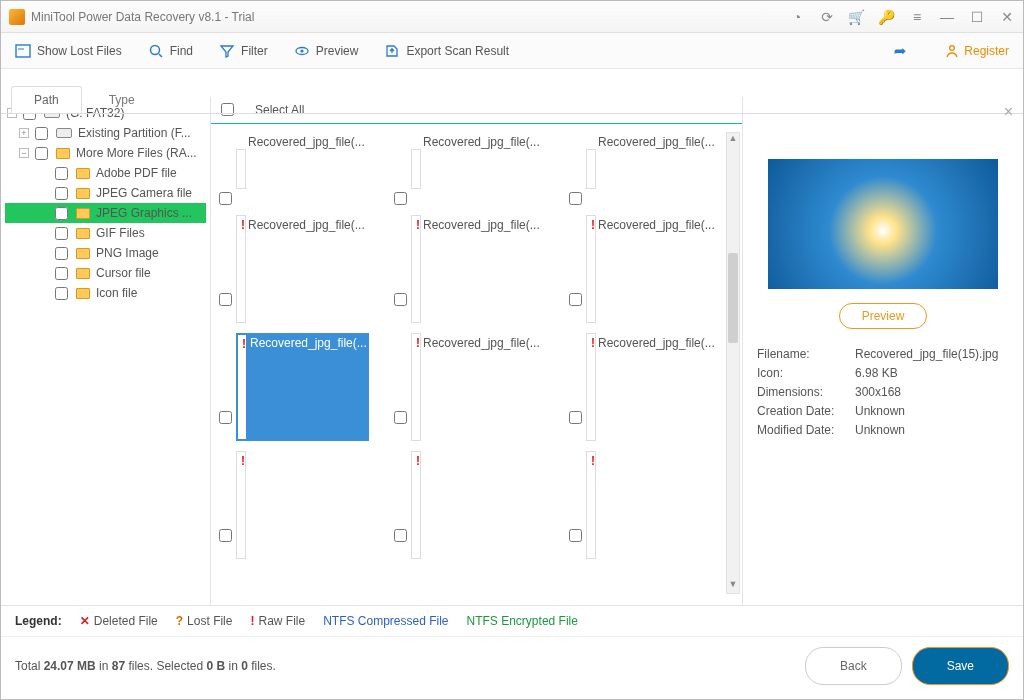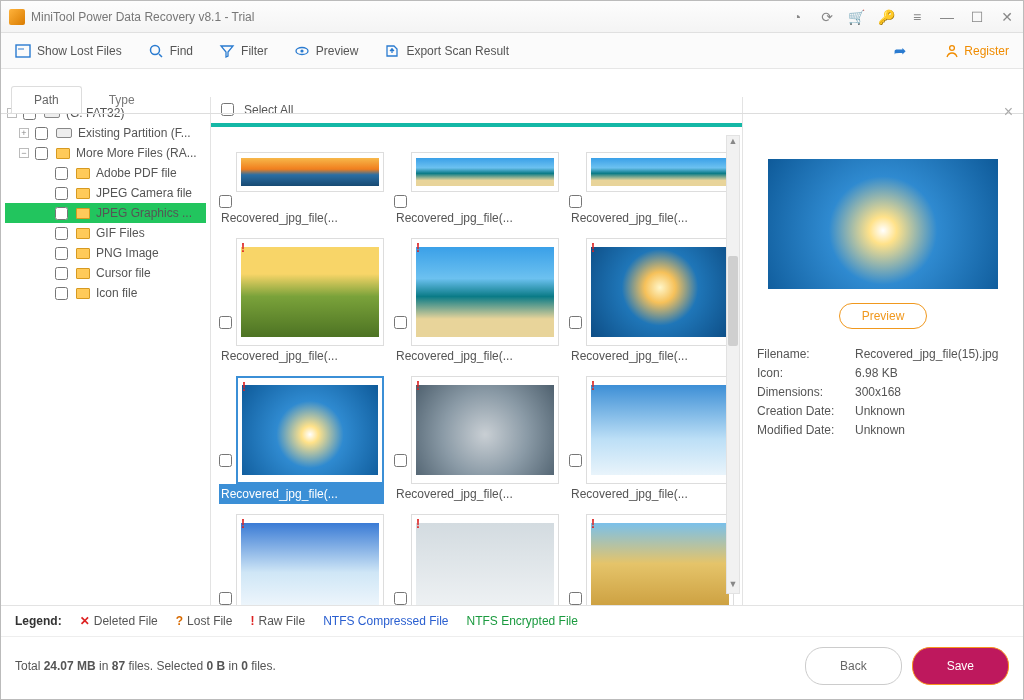--- a/index.html
+++ b/index.html
@@ -20,24 +20,24 @@
 .main{flex:1;display:flex;min-height:0}
 .tree{width:210px;border-right:1px solid #e3e3e3;padding:6px 4px;overflow:auto}
 .tree .node{display:flex;align-items:center;gap:4px;padding:3px 2px;white-space:nowrap;color:#444}
 .tree .ind1{padding-left:14px}.tree .ind2{padding-left:34px}
 .tree input[type=checkbox]{margin:0 2px}
 .tree .exp{width:10px;text-align:center;color:#888;border:1px solid #bbb;font-size:9px;line-height:9px;height:10px;cursor:pointer}
 .tree .ico-drive{width:16px;height:10px;border:1px solid #888;border-radius:2px;background:#eee;display:inline-block;margin:0 2px}
 .tree .ico-folder{width:14px;height:11px;background:#ffca5a;border:1px solid #d79a20;border-radius:1px;display:inline-block;margin:0 2px;position:relative}
 .tree .sel{background:#22c55e}
 .center{flex:1;display:flex;flex-direction:column;min-width:0;border-right:1px solid #e3e3e3}
-.selectall{padding:6px 10px;border-bottom:4px solid #14b8a6;display:flex;align-items:flex-start;gap:10px;color:#666}
+.selectall{padding:6px 10px;border-bottom:1px solid #14b8a6;display:flex;align-items:flex-start;gap:21px;color:#666}
 .grid{flex:1;overflow:auto;padding:8px;position:relative;background:#fff}
 .gwrap{display:grid;grid-template-columns:repeat(3,1fr);gap:10px}
-.thumb{display:flex;flex-direction:column}
+.thumb{display:flex;flex-direction:row}
 .thumb .imgrow{display:flex;align-items:center;gap:4px}
 .thumb .imgrow input{margin-top:60px}
 .thumb .imgbox{flex:1;border:1px solid #ddd;padding:4px;background:#fff;height:108px;display:flex;align-items:center;justify-content:center;position:relative}
 .thumb.selected .imgbox{border:2px solid #3b8fd6}
 .thumb .imgbox .mark{position:absolute;top:2px;left:4px;color:#d22;font-weight:bold}
 .thumb .pic{width:100%;height:90px}
 .thumb .cap{padding:3px 2px;color:#555;white-space:nowrap;overflow:hidden;text-overflow:ellipsis}
 .thumb.selected .cap{background:#3b8fd6;color:#fff}
 .sb{position:absolute;right:2px;top:8px;width:14px;height:96%;}
 .sb .tr{height:100%;background:#f1f1f1;border:1px solid #e2e2e2;position:relative}
@@ -53,21 +53,21 @@
 .preview .prow .v{color:#555}
 .legend{padding:8px 14px;border-top:1px solid #e3e3e3;display:flex;gap:18px;align-items:center;color:#555}
 .legend b{color:#333;font-weight:600}
 .legend .del{color:#d22;font-weight:bold;margin-right:4px}
 .legend .qm{color:#d86a00;font-weight:bold;margin-right:4px}
 .legend .nc{color:#2a5fd0}
 .legend .ne{color:#1a9a3f}
 .footer{padding:10px 14px 14px;display:flex;align-items:center;border-top:1px solid #eee}
 .footer .stat{flex:1;color:#555}
 .footer .btn{border-radius:18px;padding:11px 34px;margin-left:10px;cursor:pointer;border:1px solid #ccc;background:#fff;color:#666}
-.footer .btn.primary{background:#be185d;border-color:#f8941d;color:#fff}
+.footer .btn.primary{background:#0369a1;border-color:#f8941d;color:#fff}
 
 .pic-sunset{background:linear-gradient(to bottom,#f7b84a 0%,#f07e1e 40%,#2b6ea3 60%,#174a73 100%)}
 .pic-beach{background:linear-gradient(to bottom,#3aa0e8 0%,#6cc1f0 35%,#0a7b87 55%,#e8d49a 80%)}
 .pic-sea-sunset{background:radial-gradient(circle at 50% 45%,#fff6c8 0%,#f6c15a 18%,#1f76b8 45%,#0d4d85 100%)}
 .pic-field{background:linear-gradient(to bottom,#F8D568 0%,#F8D568 30%,#7aa23a 55%,#4d7323 100%)}
 .pic-blue-sun{background:radial-gradient(circle at 50% 55%,#fff 0%,#ffe28a 10%,#2f8ad0 40%,#0e5a99 100%)}
 .pic-cat{background:radial-gradient(circle at 50% 55%,#c9cfd4 0%,#8a9aa6 50%,#4e606e 100%)}
 .pic-sky{background:linear-gradient(to bottom,#3d8fd6 0%,#bcdff6 60%,#e9f4fb 100%)}
 .pic-snow{background:linear-gradient(to bottom,#3a7bd5 0%,#cfe6f6 55%,#f4f9fd 100%)}
 .pic-blizz{background:linear-gradient(to bottom,#d3dbe0 0%,#f0f3f5 100%)}

